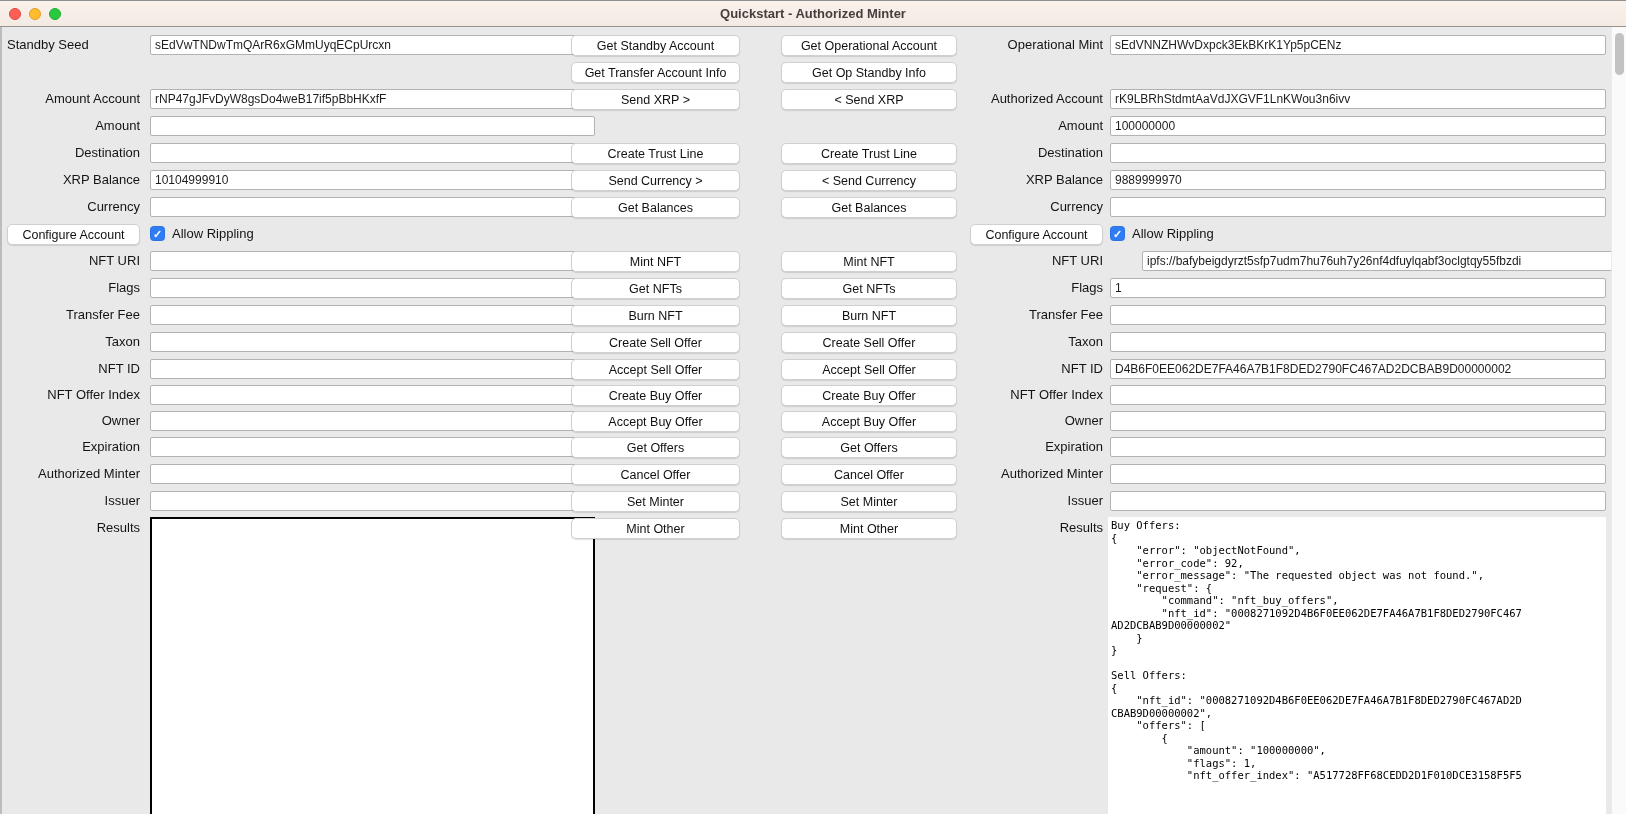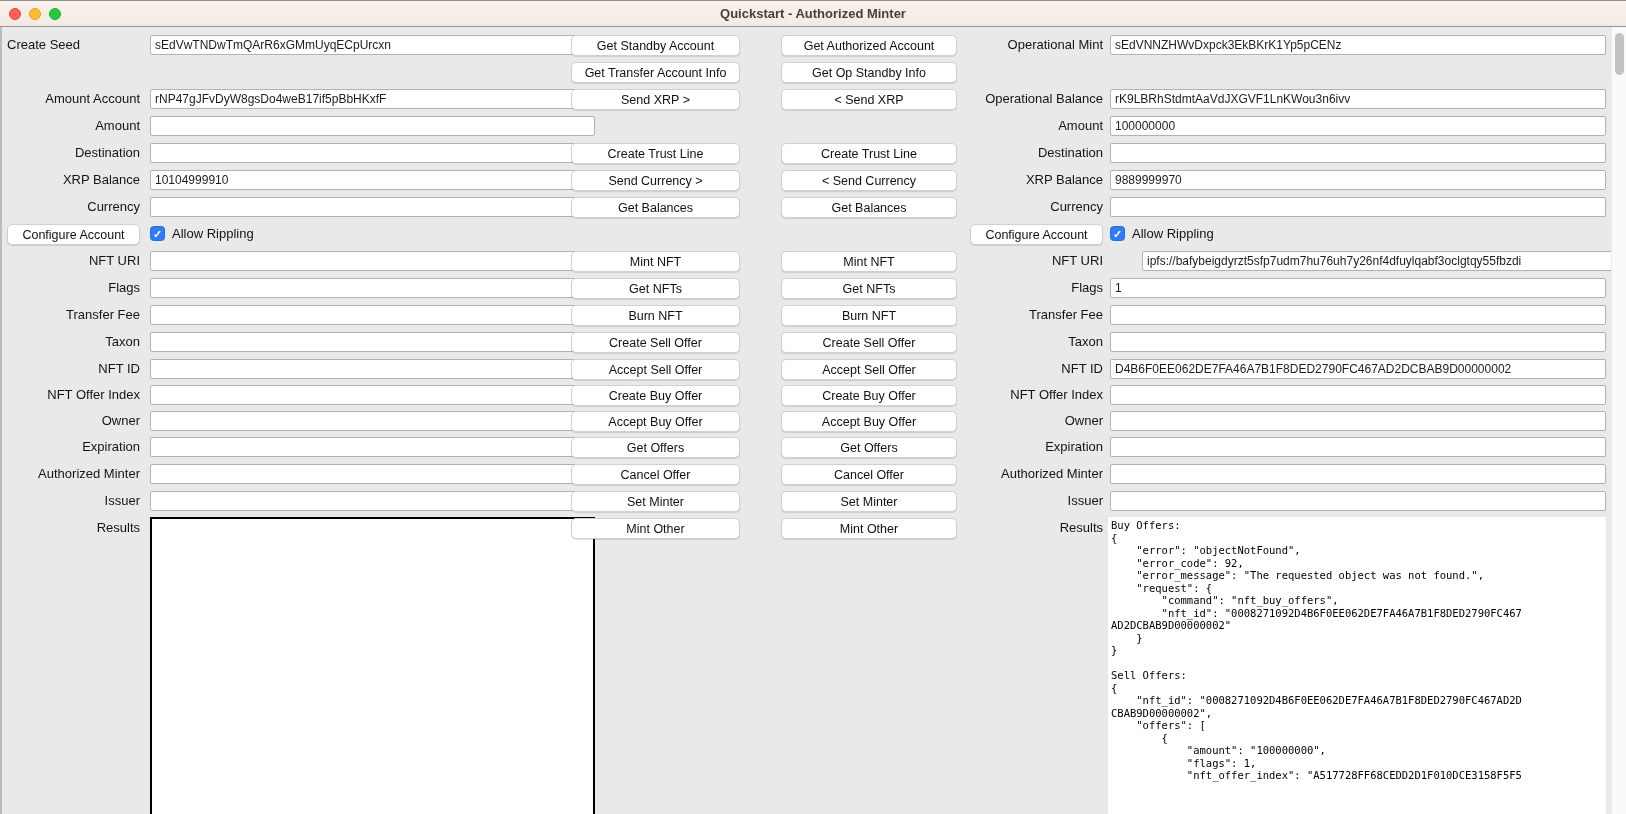--- a/index.html
+++ b/index.html
@@ -84,21 +84,21 @@
 <body>
 
 <div class="titlebar">
   <span class="tl red"></span>
   <span class="tl yellow"></span>
   <span class="tl green"></span>
   <div class="title">Quickstart - Authorized Minter</div>
 </div>
 <div class="win-edge"></div>
 
-<div class="lbl lbl-l first" style="top:36px">Create Seed</div>
+<div class="lbl lbl-l first" style="top:36px">Standby Seed</div>
 <input class="inp inp-l" style="top: 35px;" value="sEdVwTNDwTmQArR6xGMmUyqECpUrcxn">
 
 <div class="lbl lbl-l" style="top:90px">Amount Account</div>
 <input class="inp inp-l" style="top: 89px;" value="rNP47gJFvDyW8gsDo4weB17if5pBbHKxfF">
 
 <div class="lbl lbl-l" style="top:117px">Amount</div>
 <input class="inp inp-l" style="top: 116px;" value="">
 
 <div class="lbl lbl-l" style="top:144px">Destination</div>
 <input class="inp inp-l" style="top: 143px;" value="">
@@ -157,42 +157,42 @@
 <button class="btn btn-a" style="top:305px">Burn NFT</button>
 <button class="btn btn-a" style="top:332px">Create Sell Offer</button>
 <button class="btn btn-a" style="top:359px">Accept Sell Offer</button>
 <button class="btn btn-a" style="top:385px">Create Buy Offer</button>
 <button class="btn btn-a" style="top:411px">Accept Buy Offer</button>
 <button class="btn btn-a" style="top:437px">Get Offers</button>
 <button class="btn btn-a" style="top:464px">Cancel Offer</button>
 <button class="btn btn-a" style="top:491px">Set Minter</button>
 <button class="btn btn-a" style="top:518px">Mint Other</button>
 
-<button class="btn btn-b" style="top:35px">Get Authorized Account</button>
+<button class="btn btn-b" style="top:35px">Get Operational Account</button>
 <button class="btn btn-b" style="top:62px">Get Op Standby Info</button>
 <button class="btn btn-b" style="top:89px">&lt; Send XRP</button>
 <button class="btn btn-b" style="top:143px">Create Trust Line</button>
 <button class="btn btn-b" style="top:170px">&lt; Send Currency</button>
 <button class="btn btn-b" style="top:197px">Get Balances</button>
 <button class="btn btn-b" style="top:251px">Mint NFT</button>
 <button class="btn btn-b" style="top:278px">Get NFTs</button>
 <button class="btn btn-b" style="top:305px">Burn NFT</button>
 <button class="btn btn-b" style="top:332px">Create Sell Offer</button>
 <button class="btn btn-b" style="top:359px">Accept Sell Offer</button>
 <button class="btn btn-b" style="top:385px">Create Buy Offer</button>
 <button class="btn btn-b" style="top:411px">Accept Buy Offer</button>
 <button class="btn btn-b" style="top:437px">Get Offers</button>
 <button class="btn btn-b" style="top:464px">Cancel Offer</button>
 <button class="btn btn-b" style="top:491px">Set Minter</button>
 <button class="btn btn-b" style="top:518px">Mint Other</button>
 
 <div class="lbl lbl-r" style="top:36px">Operational Mint</div>
 <input class="inp inp-r" style="top: 35px;" value="sEdVNNZHWvDxpck3EkBKrK1Yp5pCENz">
 
-<div class="lbl lbl-r" style="top:90px">Operational Balance</div>
+<div class="lbl lbl-r" style="top:90px">Authorized Account</div>
 <input class="inp inp-r" style="top: 89px;" value="rK9LBRhStdmtAaVdJXGVF1LnKWou3n6ivv">
 
 <div class="lbl lbl-r" style="top:117px">Amount</div>
 <input class="inp inp-r" style="top: 116px;" value="100000000">
 
 <div class="lbl lbl-r" style="top:144px">Destination</div>
 <input class="inp inp-r" style="top: 143px;" value="">
 
 <div class="lbl lbl-r" style="top:171px">XRP Balance</div>
 <input class="inp inp-r" style="top: 170px;" value="9889999970">

